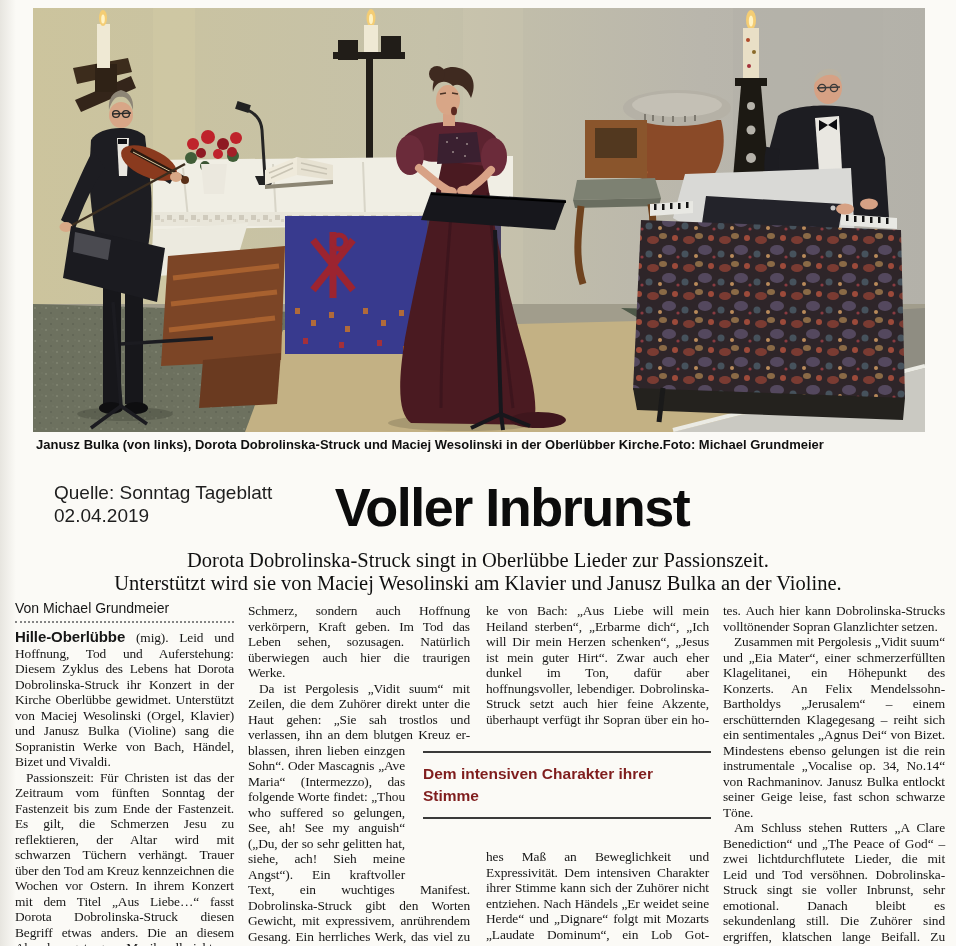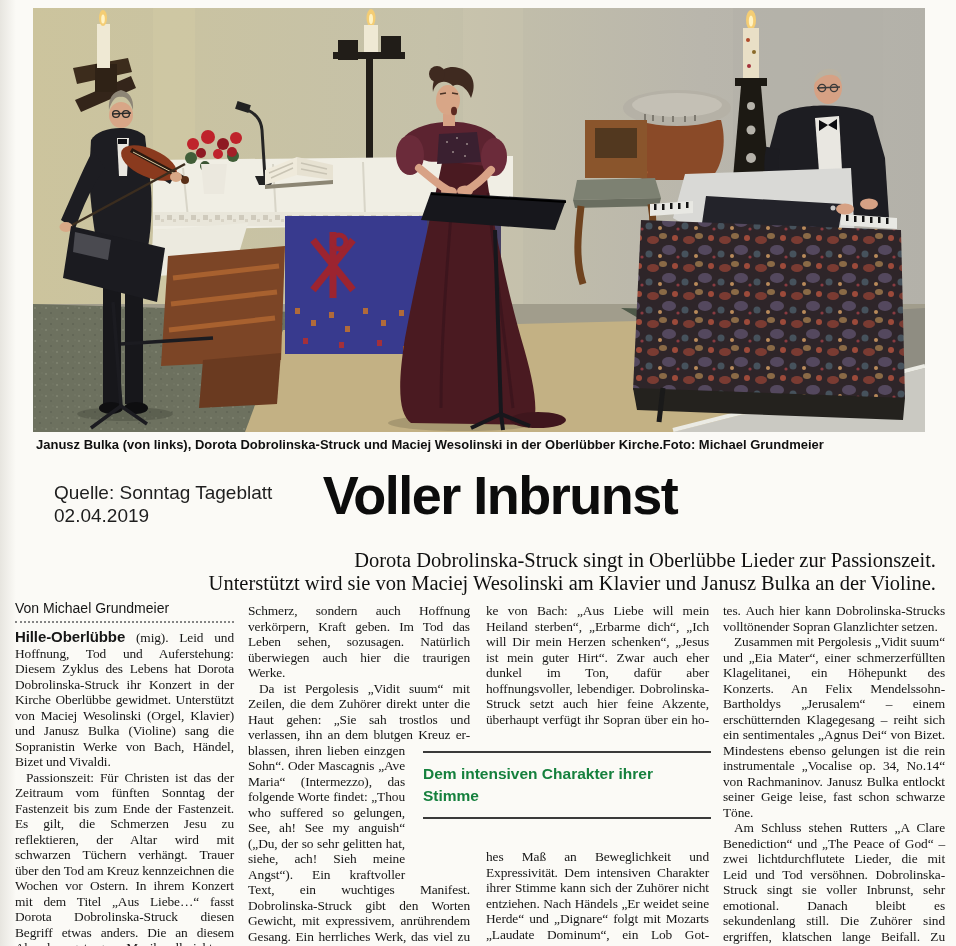--- a/index.html
+++ b/index.html
@@ -5,43 +5,43 @@
   html,body{margin:0;padding:0;background:#e9e7e2;}
   .page{position:relative;width:956px;height:946px;background:#fbfaf6;overflow:hidden;
         font-family:"Liberation Sans",sans-serif;}
   .scan-edge{position:absolute;left:0;top:0;width:16px;height:946px;
              background:linear-gradient(90deg,#e2e0da,rgba(255,255,255,0));opacity:.8;}
   .photo{position:absolute;left:33px;top:8px;width:892px;height:424px;background:#c2bfa8;}
   .photo svg{display:block;width:100%;height:100%;}
   .caption-row{position:absolute;left:36px;top:437px;width:889px;display:flex;
                justify-content:flex-start;font-size:13px;font-weight:700;color:#101010;}
   .source{position:absolute;left:54px;top:481px;font-size:19px;line-height:23px;color:#1e1e1e;}
-  .headline{position:absolute;left:250px;top:464px;width:500px;margin:0;text-align:center;
+  .headline{position:absolute;left:250px;top:464px;width:500px;margin:12px;text-align:center;
             font-size:54px;font-weight:700;letter-spacing:-1.5px;color:#0c0c0c;
             font-family:"Liberation Sans",sans-serif;}
-  .subhead{position:absolute;left:20px;top:549px;width:916px;text-align:right;
+  .subhead{position:absolute;left:20px;top:549px;width:916px;text-align:center;
            font-family:"Liberation Serif",serif;font-size:20.5px;line-height:23px;color:#101010;}
   .byline{position:absolute;left:15px;top:600px;width:219px;font-size:14px;font-weight:400;
           color:#161616;padding-bottom:5px;border-bottom:2px dotted #858585;}
   .col{position:absolute;font-family:"Liberation Serif",serif;font-size:13.4px;
        line-height:15.5px;color:#161616;text-align:justify;letter-spacing:-0.1px;
        hyphens:auto;-webkit-hyphens:auto;}
   .col p{margin:0;}
   .ind{text-indent:11px;}
   .jlast{text-align-last:justify;}
   .col1{left:15px;top:629px;width:219px;}
   .col2{left:248px;top:603px;width:222px;}
   .col3{left:486px;top:603px;width:223px;}
   .col4{left:723px;top:603px;width:222px;}
   .narrow{width:157px;text-align:justify;}
   .qspacer{height:122px;}
   .lead{font-family:"Liberation Sans",sans-serif;font-weight:700;font-size:15px;}
   .pullquote{position:absolute;left:423px;top:751px;width:288px;background:#fbfaf6;
              border-top:2px solid #3a3a3a;border-bottom:2px solid #3a3a3a;
-             padding:10px 0 11px 0;font-size:15.5px;font-weight:700;line-height:21.5px;color:#15803d;}
+             padding:10px 0 11px 0;font-size:15.5px;font-weight:700;line-height:21.5px;color:#7f1d1d;}
 </style>
 </head>
 <body>
 
 <div class="page">
   <div class="scan-edge"></div>
 
   <div class="photo">
     <svg viewBox="0 0 892 424" preserveAspectRatio="none">
       <defs>

